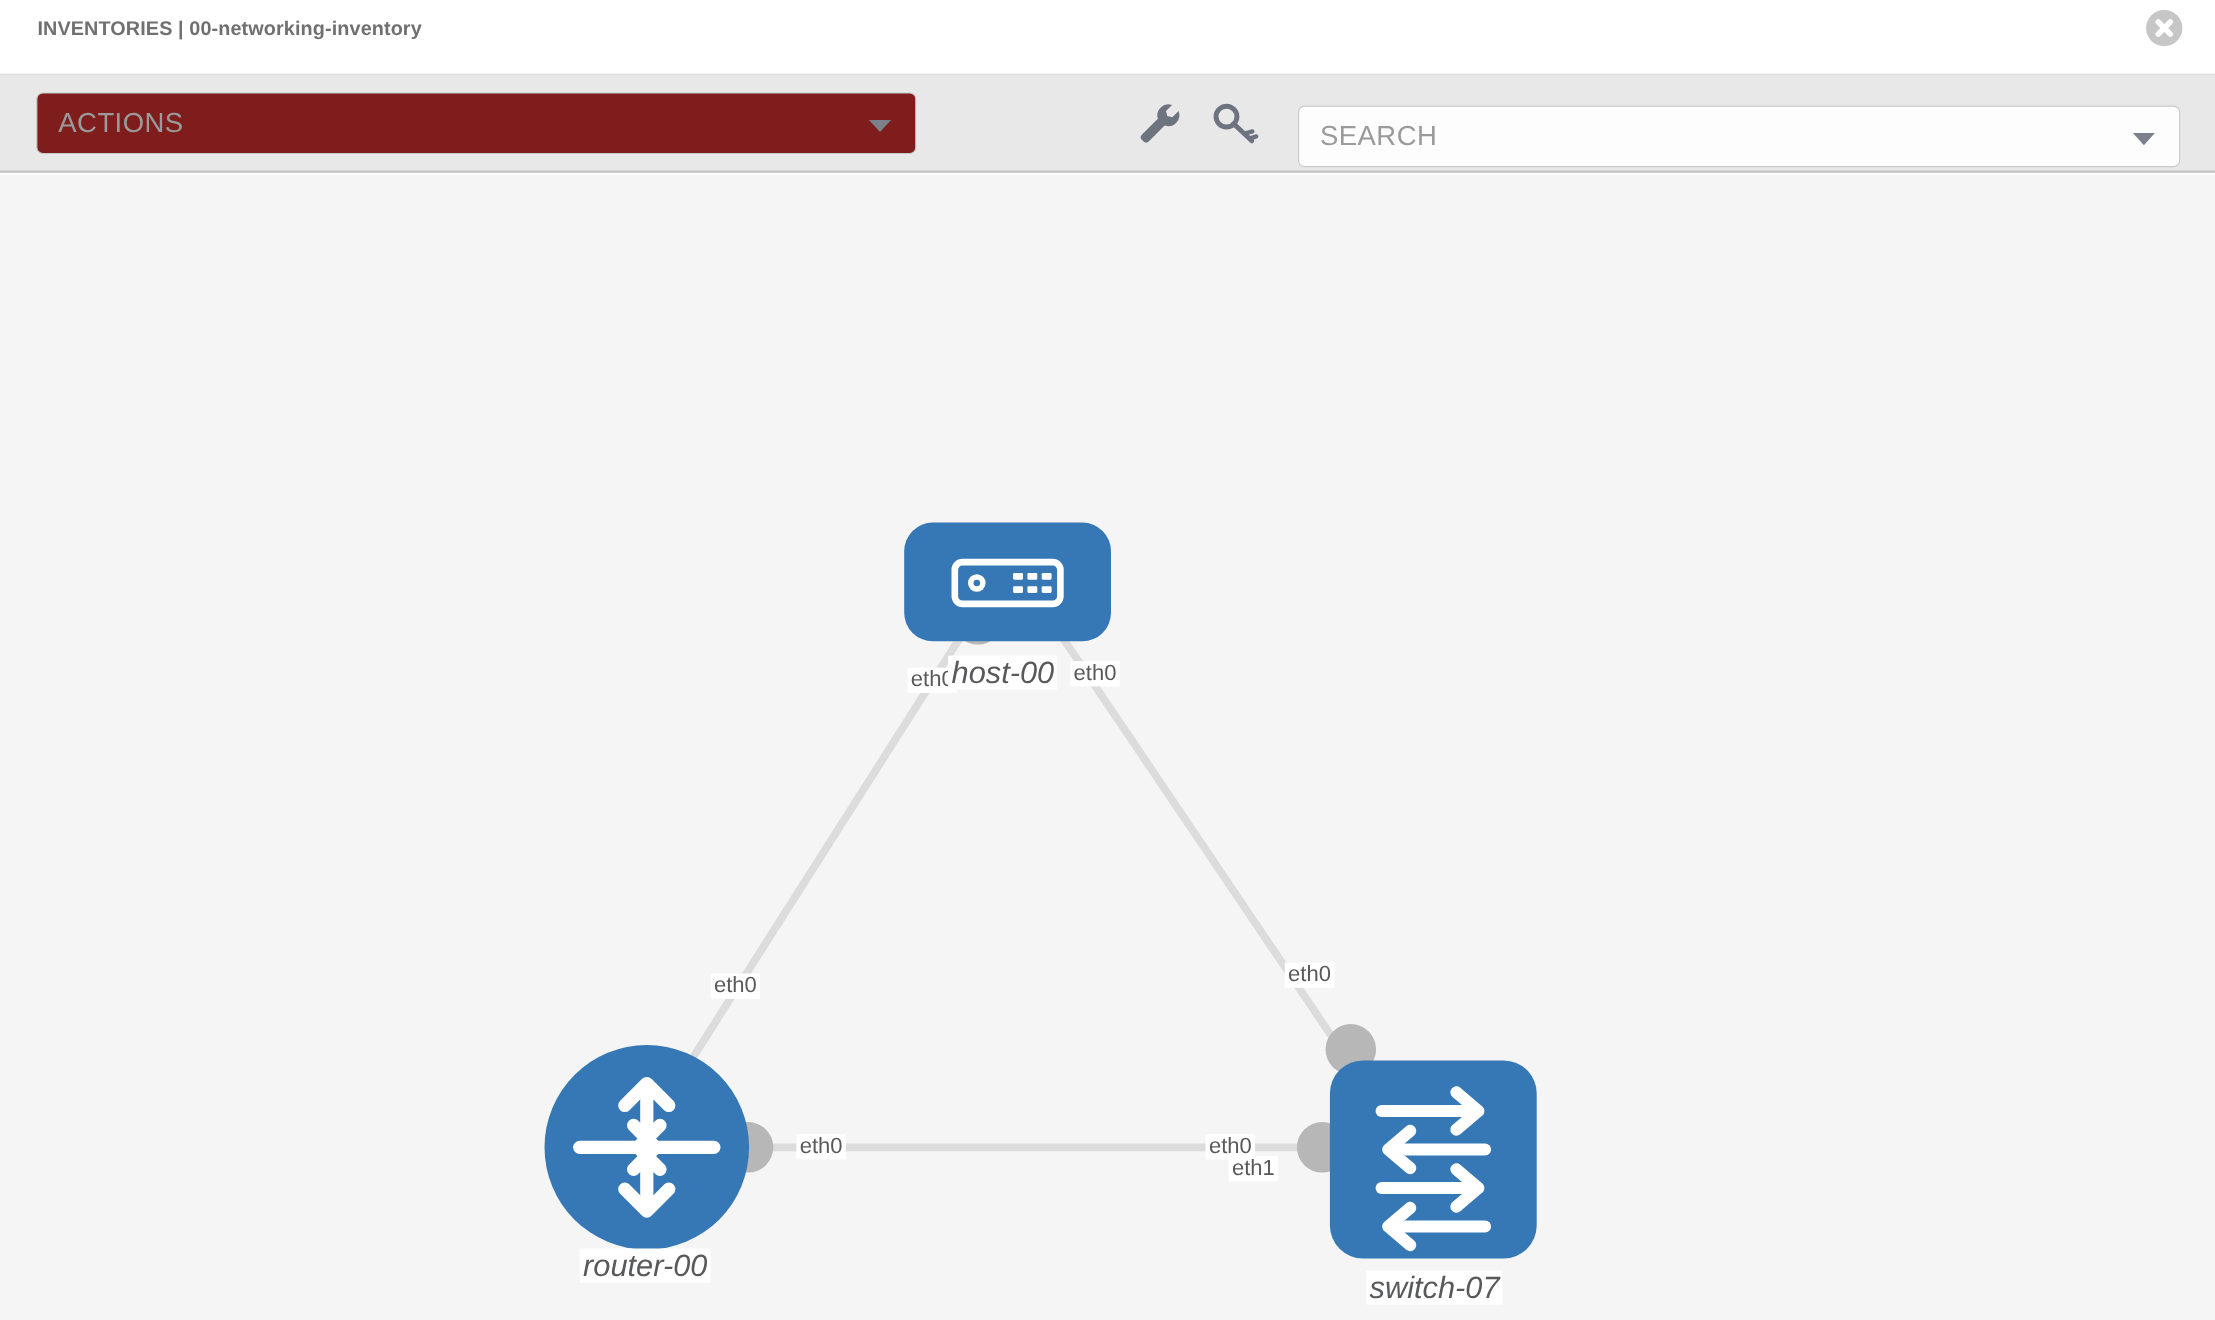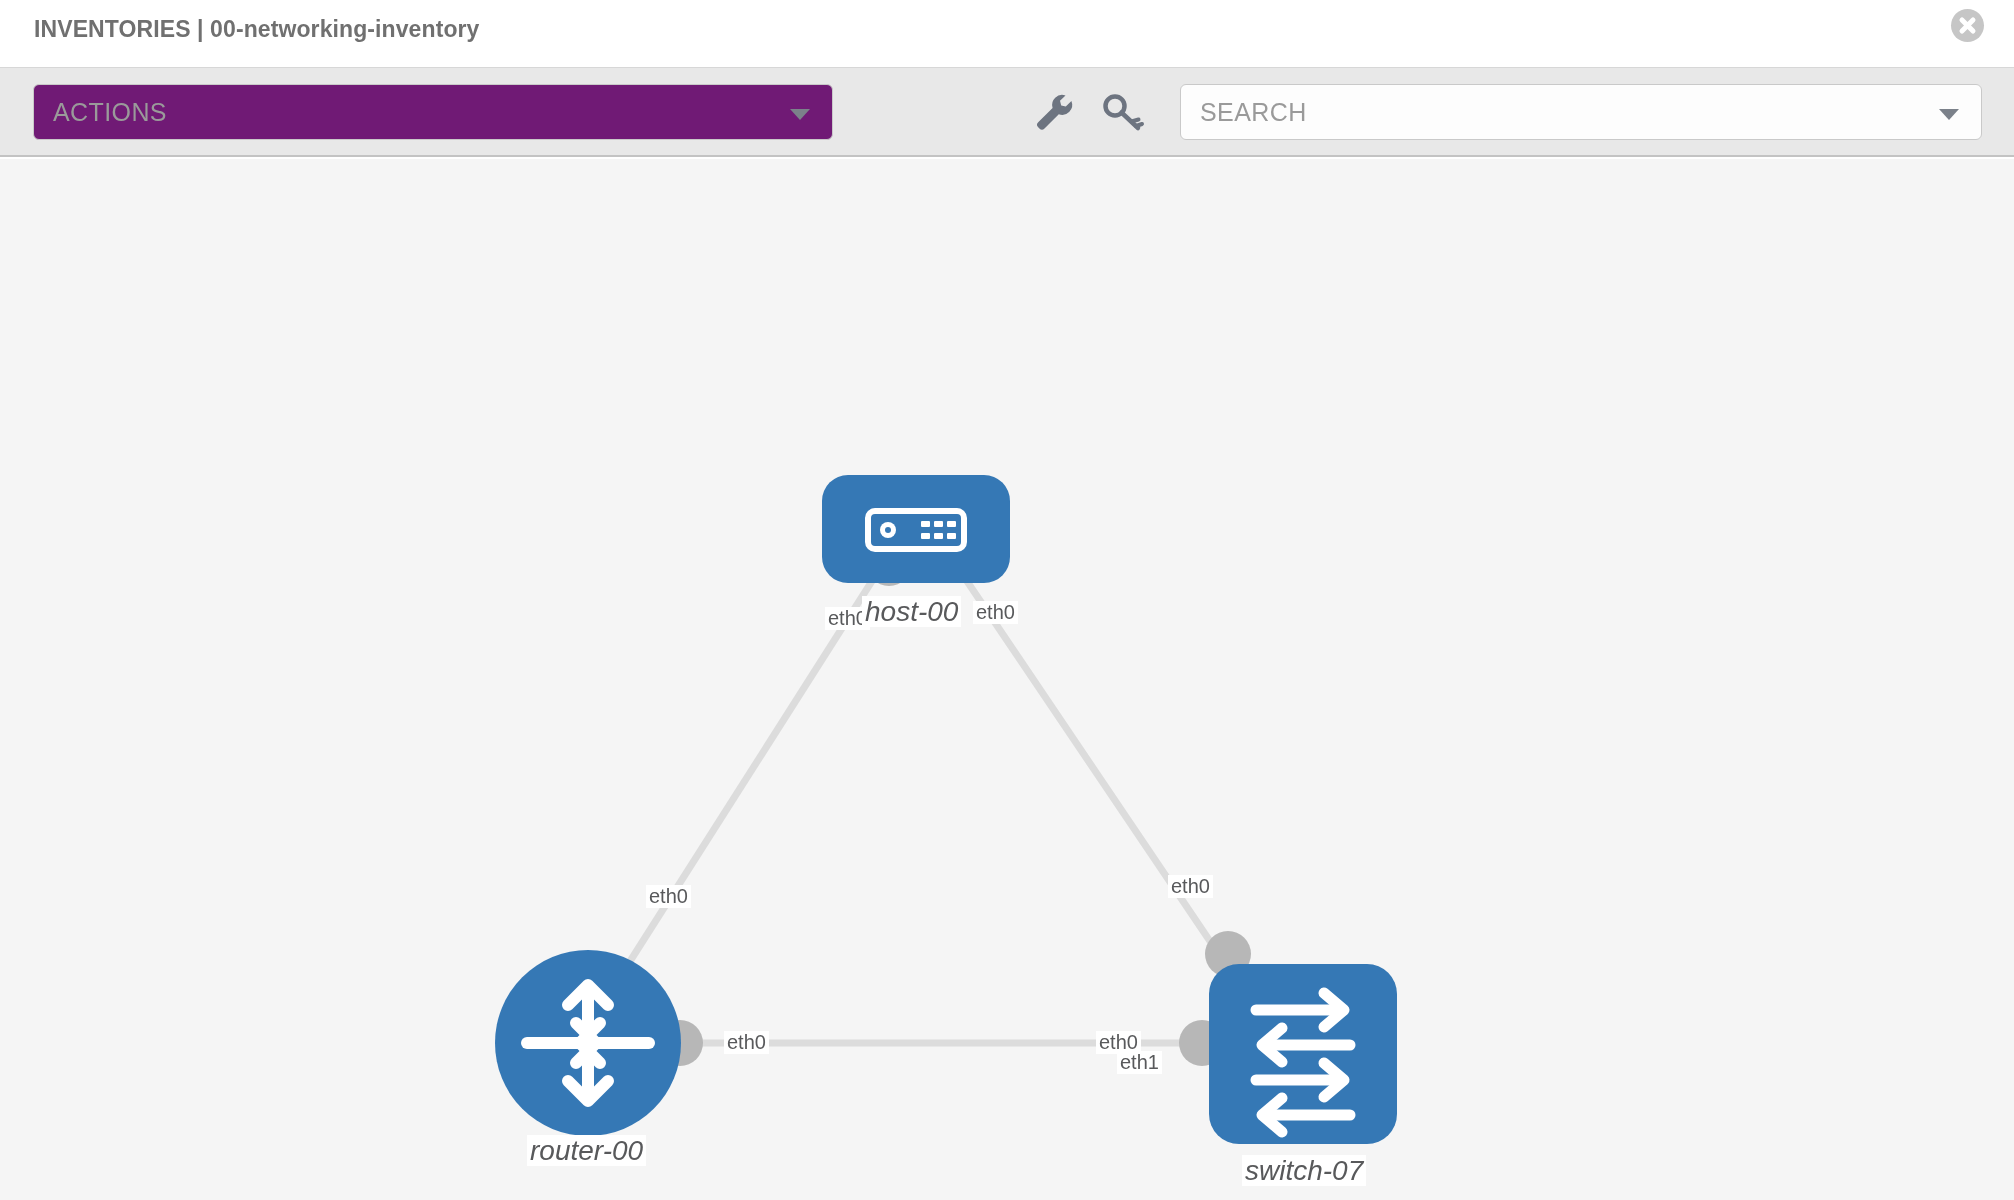--- a/index.html
+++ b/index.html
@@ -22,21 +22,21 @@
   .header {
     position: absolute;
     left: 0; top: 0;
     width: 2014px; height: 68px;
     background: #ffffff;
     border-bottom: 1px solid #d7d7d7;
   }
   .header-title {
     position: absolute;
     left: 34px; top: 16px;
-    font-size: 23px;
+    font-size: 18px;
     font-weight: bold;
     color: #707070;
     letter-spacing: 0.1px;
     white-space: nowrap;
   }
   .close-btn {
     position: absolute;
     right: 30px; top: 9px;
     width: 33px; height: 33px;
     border-radius: 50%;
@@ -50,21 +50,21 @@
     position: absolute;
     left: 0; top: 68px;
     width: 2014px; height: 89px;
     background: #e8e8e8;
     border-bottom: 2px solid #c3c3c3;
   }
   .actions-select {
     position: absolute;
     left: 33px; top: 16px;
     width: 800px; height: 56px;
-    background: #701a75;
+    background: #7f1d1d;
     border: 1px solid #c9c9c9;
     border-radius: 6px;
     cursor: pointer;
   }
   .actions-label {
     position: absolute;
     left: 19px; top: 13px;
     font-size: 25px;
     color: #9a9a9a;
     letter-spacing: 0.4px;
@@ -82,21 +82,21 @@
     position: absolute;
     top: 22px;
     width: 46px; height: 44px;
     cursor: pointer;
   }
   .tool-icon.wrench { left: 1032px; }
   .tool-icon.key    { left: 1100px; }
 
   .search-box {
     position: absolute;
-    left: 1180px; top: 16px;
+    left: 1180px; top: 28px;
     width: 802px; height: 56px;
     background: #fdfdfd;
     border: 1px solid #c9c9c9;
     border-radius: 6px;
     cursor: text;
   }
   .search-label {
     position: absolute;
     left: 19px; top: 13px;
     font-size: 25px;

